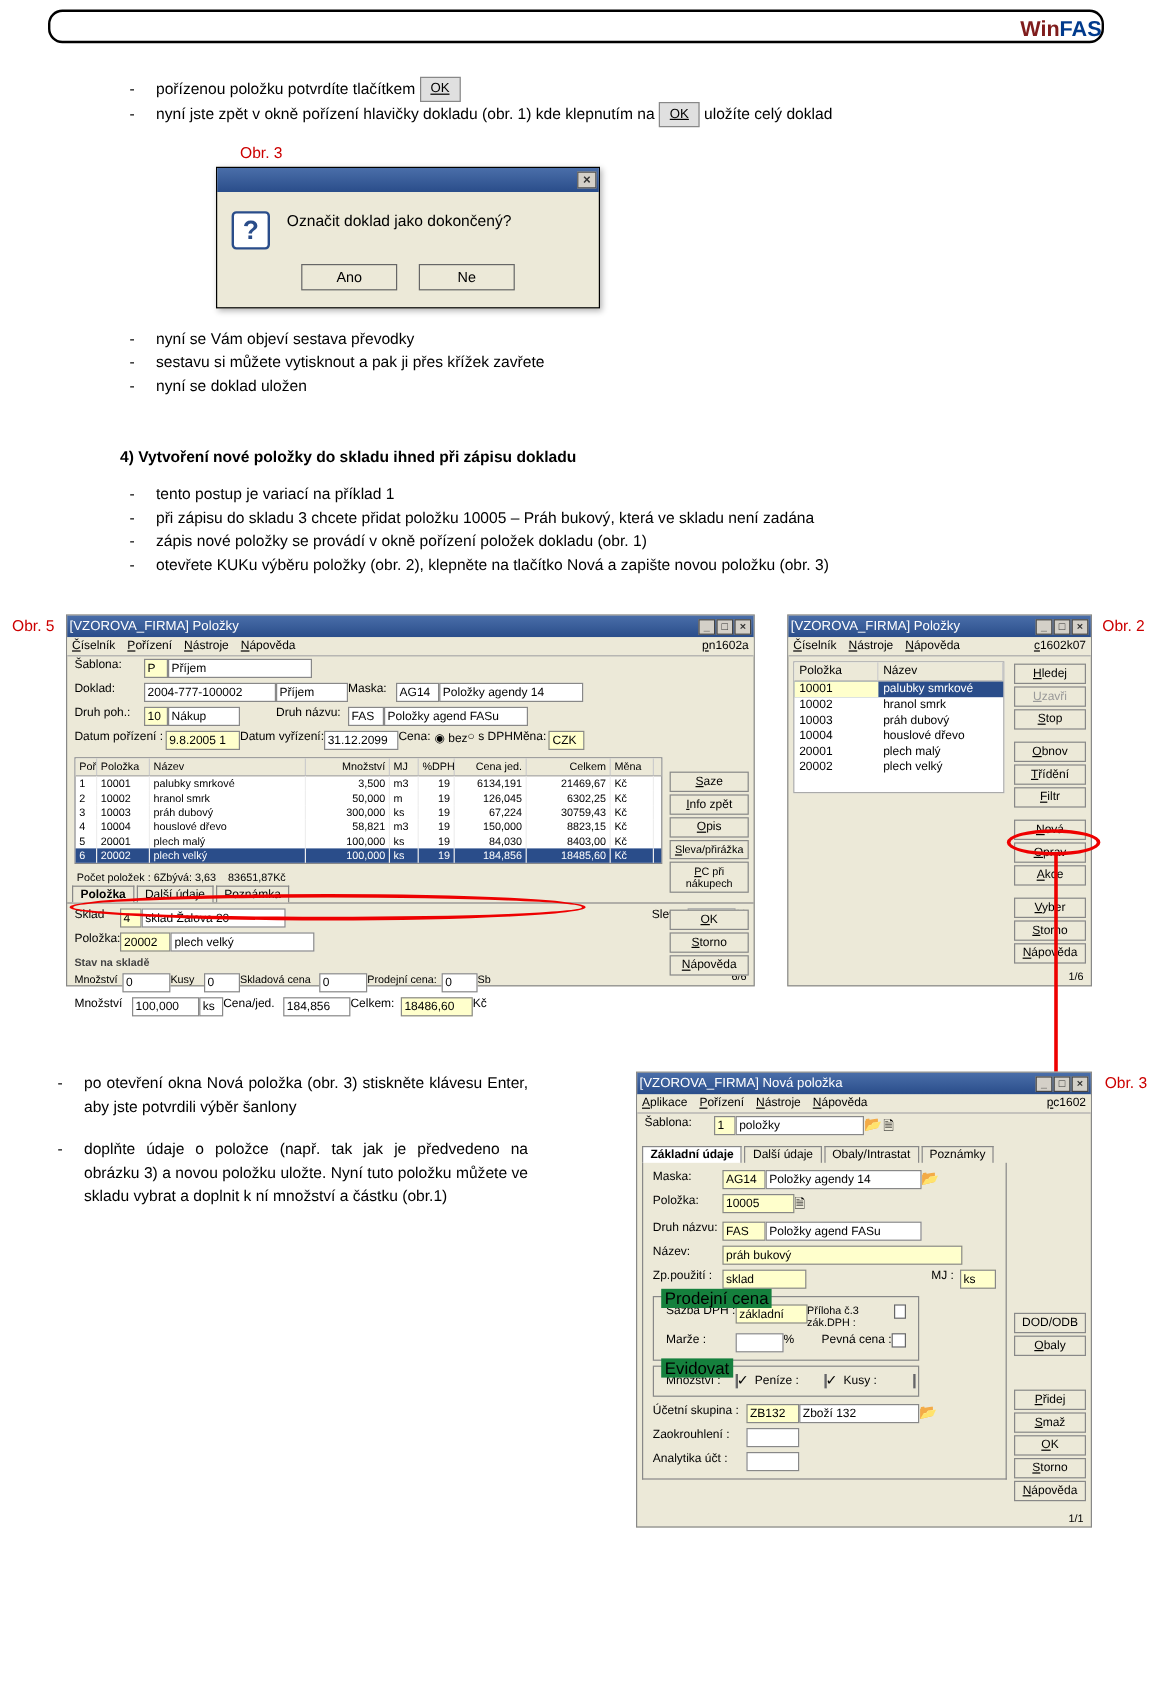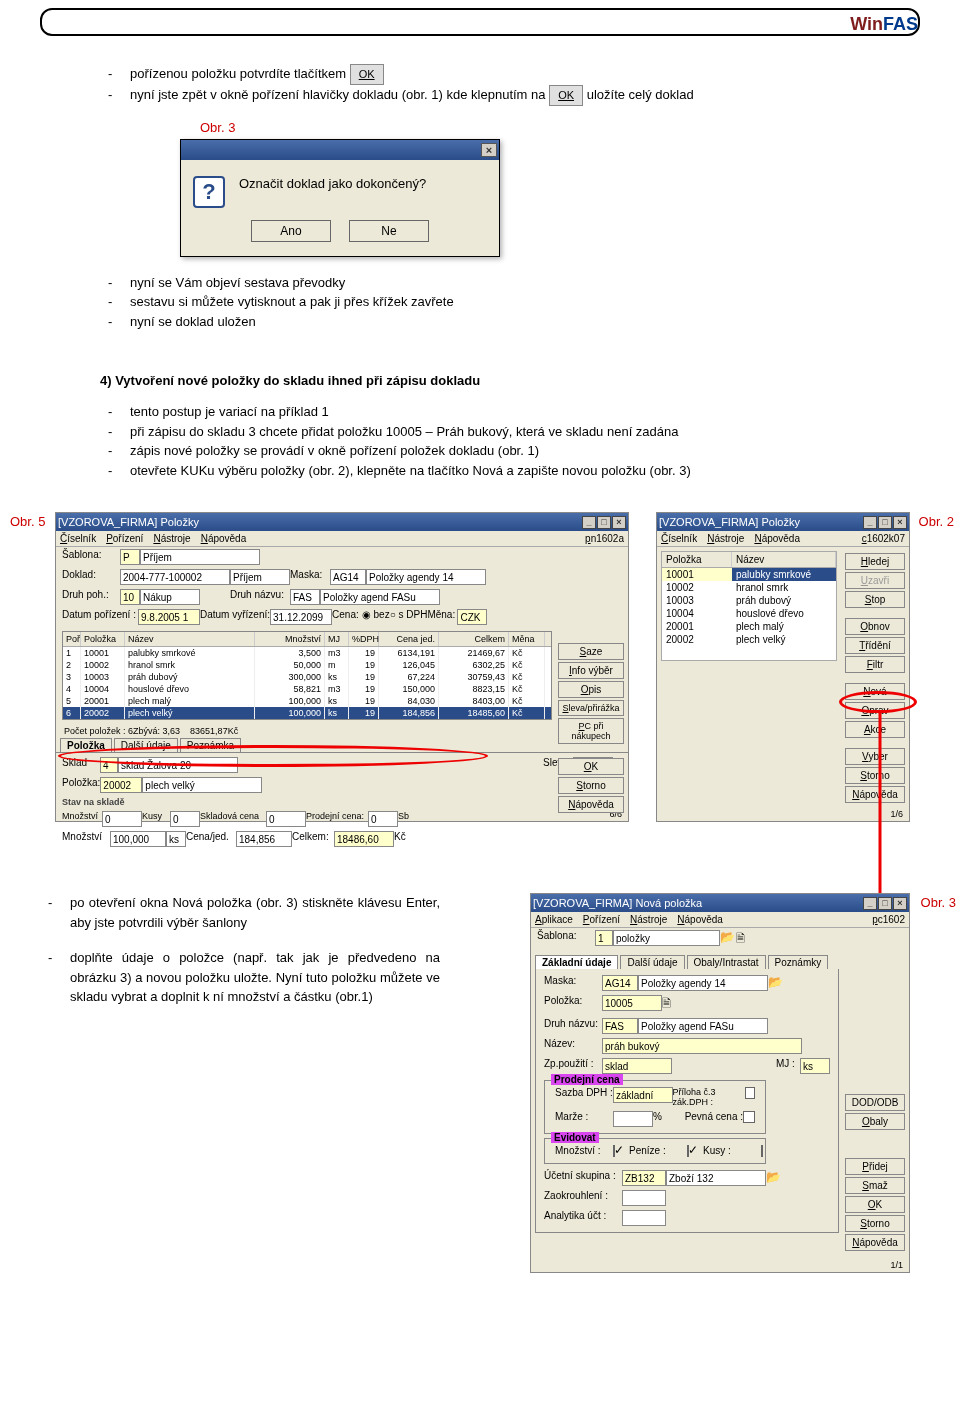--- a/index.html
+++ b/index.html
@@ -78,21 +78,21 @@
   .c2-pol { width:70px} .c2-naz{ flex:1 }
   
   .fig3 { position:absolute; right:50px; top:0; width:380px; height:380px; border:1px solid #888; background:#ece9d8; }
   .lower-row { position:relative; margin-top:61px; min-height:400px; }
   .lower-text { width:400px; margin-left:40px; }
   .lower-text li { text-align: justify; }
   
   .red-arrow { position:absolute; pointer-events:none; }
   
   .groupbox { border:1px solid #888; margin:4px 70px 4px 6px; padding:4px 4px; position:relative; }
-  .groupbox-title { position:absolute; top:-7px; left:6px; background:#d946ef; padding:0 3px; font-size:10px; font-weight:bold; }
+  .groupbox-title { position:absolute; top:-7px; left:6px; background:#15803d; padding:0 3px; font-size:14px; font-weight:normal; }
   
   .folder-icon { width:16px; height:14px; display:inline-block; position:relative; }
   .folder-icon::before { content:"📂"; font-size:12px; }
   .doc-icon::before { content:"🗎"; font-size:11px; }
   
   .chk { width:12px; height:12px; border:1px solid #666; display:inline-block; background:#fff; vertical-align:middle; position:relative; }
   .chk.on::after { content:"✓"; position:absolute; top:-3px; left:0; font-size:12px; }
   
 </style>
 </head>
@@ -328,21 +328,21 @@
       <label style="min-width:50px">Cena/jed.</label>
       <span class="inp" style="width:56px;text-align:right">184,856</span>
       <label style="min-width:42px">Celkem:</label>
       <span class="inp yellow" style="width:60px;text-align:right">18486,60</span>
       <span>Kč</span>
     </div>
     <div style="position:absolute;bottom:2px;right:6px;font-size:9px">6/6</div>
 
     <div class="toolbar-r" style="top:130px">
       <div class="tbtn u">Saze</div>
-      <div class="tbtn u">Info výběr</div>
+      <div class="tbtn u">Info zpět</div>
       <div class="tbtn u">Opis</div>
       <div class="tbtn u" style="font-size:9px">Sleva/přirážka</div>
       <div class="tbtn u" style="font-size:9px">PC při nákupech</div>
       <div style="height:10px"></div>
       <div class="tbtn u">OK</div>
       <div class="tbtn u">Storno</div>
       <div class="tbtn u">Nápověda</div>
     </div>
 
     <div class="red-oval" style="left:2px; top:232px; width:430px; height:22px"></div>

